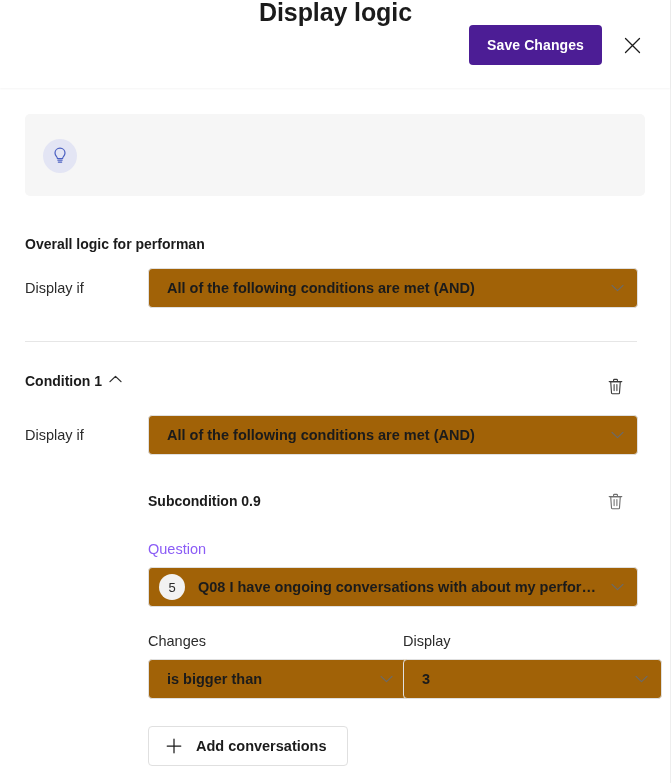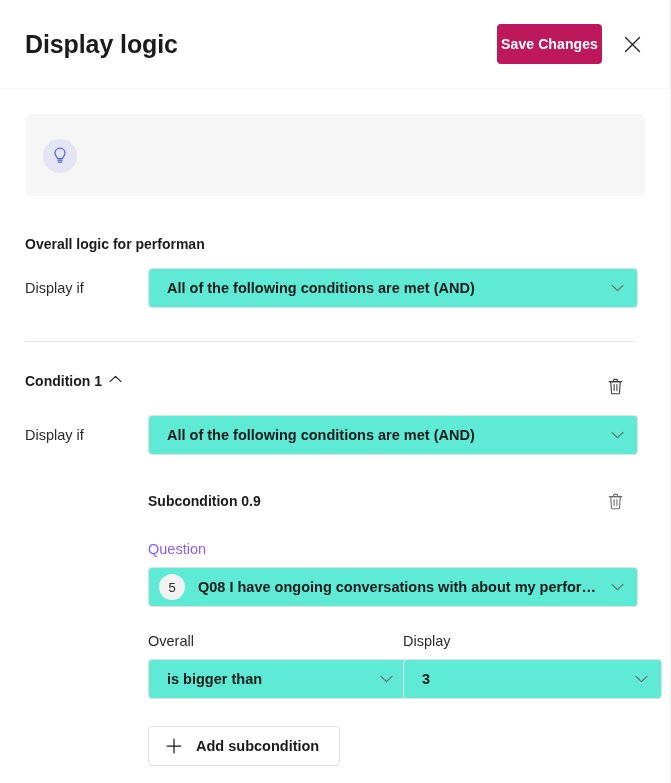--- a/index.html
+++ b/index.html
@@ -24,43 +24,44 @@
   
   .header {
     position: relative;
     height: 88px;
     display: flex;
     align-items: center;
     padding: 0 24px 0 25px;
     background: #ffffff;
     box-shadow: 0 1px 2px rgba(0,0,0,0.045);
     z-index: 5;
+    flex-direction: column;
   }
   .page-title {
     font-size: 25px;
     font-weight: 600;
     color: #1b1b1b;
     letter-spacing: -0.1px;
     line-height: 1;
   }
   .header-right {
     margin-left: auto;
     display: flex;
     align-items: center;
     gap: 16px;
   }
   .save-btn {
-    background: #be185d;
+    background: #4c1d95;
     color: #ffffff;
     border: none;
     border-radius: 4px;
     font-family: "Liberation Sans", sans-serif;
     font-size: 14px;
     font-weight: 600;
-    padding: 0 4px;
+    padding: 0 18px;
     height: 40px;
     cursor: pointer;
     letter-spacing: 0.1px;
   }
   .close-btn {
     width: 28px;
     height: 28px;
     display: flex;
     align-items: center;
     justify-content: center;
@@ -126,21 +127,21 @@
     flex: none;
     font-size: 14.5px;
     color: #2b2b2b;
   }
 
   .select {
     position: relative;
     height: 40px;
     border: 1px solid #e0e0e0;
     border-radius: 4px;
-    background: #5eead4;
+    background: #a16207;
     display: flex;
     align-items: center;
     padding: 0 34px 0 18px;
     cursor: pointer;
     font-size: 14.5px;
     color: #1b1b1b;
     font-weight: 600;
     white-space: nowrap;
     overflow: hidden;
   }
@@ -367,21 +368,21 @@
         <span class="q-text">Q08 I have ongoing conversations with about my performan...</span>
         <span class="chev">
           <svg width="13" height="8" viewBox="0 0 13 8">
               <path d="M1 1.4 L6.5 6.6 L12 1.4" stroke="#6a6a6a" stroke-width="1.2" fill="none" stroke-linecap="round" stroke-linejoin="round"></path>
             </svg>
         </span>
       </div>
 
       <div class="pair">
         <div class="pair-col">
-          <div class="pair-label">Overall</div>
+          <div class="pair-label">Changes</div>
           <div class="select">
             <span>is bigger than</span>
             <span class="chev">
               <svg width="13" height="8" viewBox="0 0 13 8">
                   <path d="M1 1.4 L6.5 6.6 L12 1.4" stroke="#6a6a6a" stroke-width="1.2" fill="none" stroke-linecap="round" stroke-linejoin="round"></path>
                 </svg>
             </span>
           </div>
         </div>
         <div class="pair-col">
@@ -396,18 +397,18 @@
           </div>
         </div>
       </div>
 
       <button class="add-btn">
         <span class="plus-icon">
           <svg width="16" height="16" viewBox="0 0 16 16">
               <path d="M8 1.2 V14.8 M1.2 8 H14.8" stroke="#1b1b1b" stroke-width="1.25" stroke-linecap="round"></path>
             </svg>
         </span>
-        <span>Add subcondition</span>
+        <span>Add conversations</span>
       </button>
 
     </div>
   </div>
 </div>
 
 </body></html>

